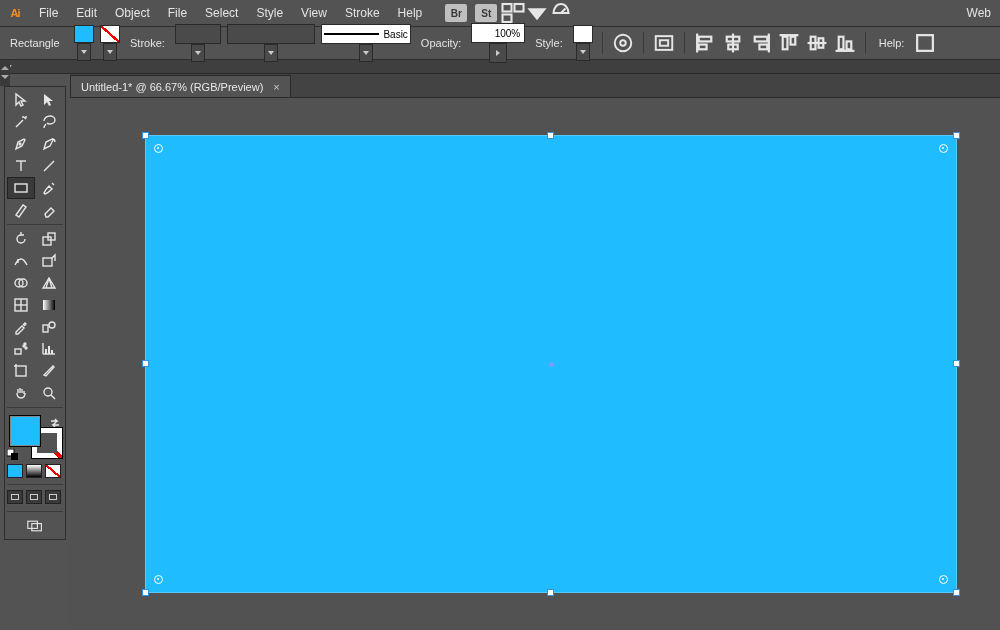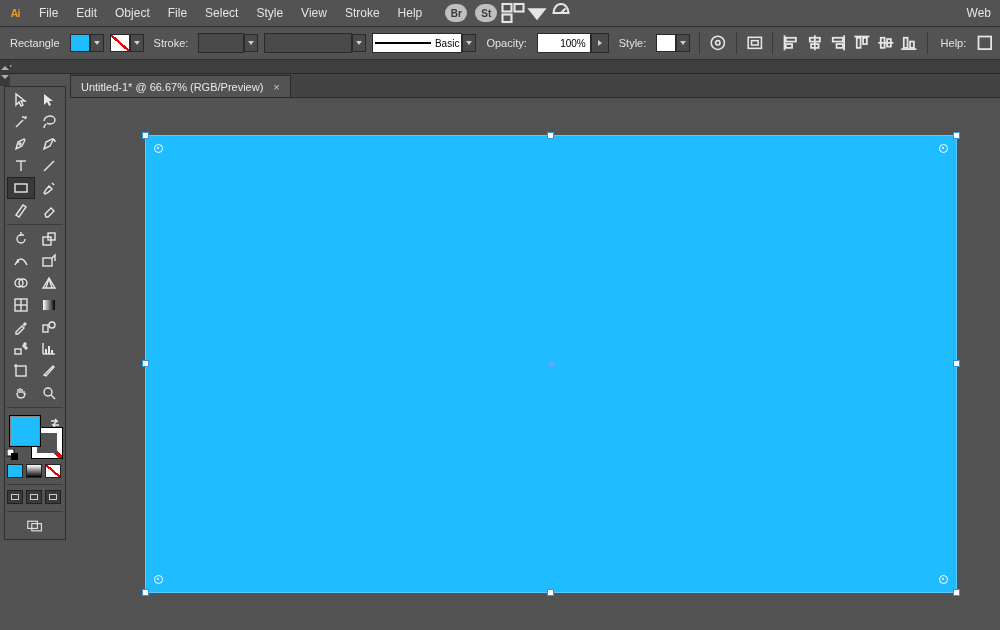--- a/index.html
+++ b/index.html
@@ -11,40 +11,40 @@
     color: #e4e4e4; font-size: 12px; border-bottom: 1px solid #2e2e2e;
   }
   .ai-logo {
     width: 30px; height: 27px; display:flex; align-items:center; justify-content:center;
     color:#f6921e; font-weight:700; font-size:11px; letter-spacing:-1px;
   }
   .menubar .menu-item { padding: 0 9px; height:100%; line-height:27px; cursor:default; }
   .menubar .spacer { flex: 0 0 10px; }
   .menubar .square-btn {
     width:22px; height:18px; background:#bfbfbf; color:#3a3a3a; font-size:10px; font-weight:bold;
-    display:flex; align-items:center; justify-content:center; margin:0 4px; border-radius:9px;
+    display:flex; align-items:center; justify-content:center; margin:0 4px; border-radius:2px;
   }
   .menubar .icon-slot { width:24px; height:27px; display:flex; align-items:center; justify-content:center; }
   .menubar .right { margin-left:auto; }
 
   
   .optbar {
     height: 33px; background: #535353; display:flex; align-items:center;
     color:#e4e4e4; font-size:11px; border-bottom:1px solid #2e2e2e; padding:0 6px; gap:6px;
   }
   .optbar .label { padding:0 4px; }
   .swatch {
     width:20px; height:18px; border:1px solid #2a2a2a; position:relative;
   }
   .dd-arrow {
     width:14px; height:18px; background:#4a4a4a; border:1px solid #2a2a2a;
     display:flex; align-items:center; justify-content:center;
   }
   .dd-arrow::after { content:""; border-left:3px solid transparent; border-right:3px solid transparent; border-top:4px solid #ccc; }
-  .slot { display:flex; align-items:center; }
+  .slot { display:flex; align-items:center;flex-direction:column; }
   .none-swatch { background:#fff; }
   .none-swatch::after {
     content:""; position:absolute; left:0; top:0; width:100%; height:100%;
     background:linear-gradient(to top right, transparent 45%, #e00 45%, #e00 55%, transparent 55%);
   }
   .stroke-weight { width:46px; height:20px; background:#4a4a4a; border:1px solid #2a2a2a; }
   .dash-box { width:88px; height:20px; background:#4a4a4a; border:1px solid #2a2a2a; }
   .brush-box {
     width:90px; height:20px; background:#fff; color:#000; display:flex; align-items:center;
     font-size:10px; border:1px solid #2a2a2a; gap:4px; padding:0 2px;

